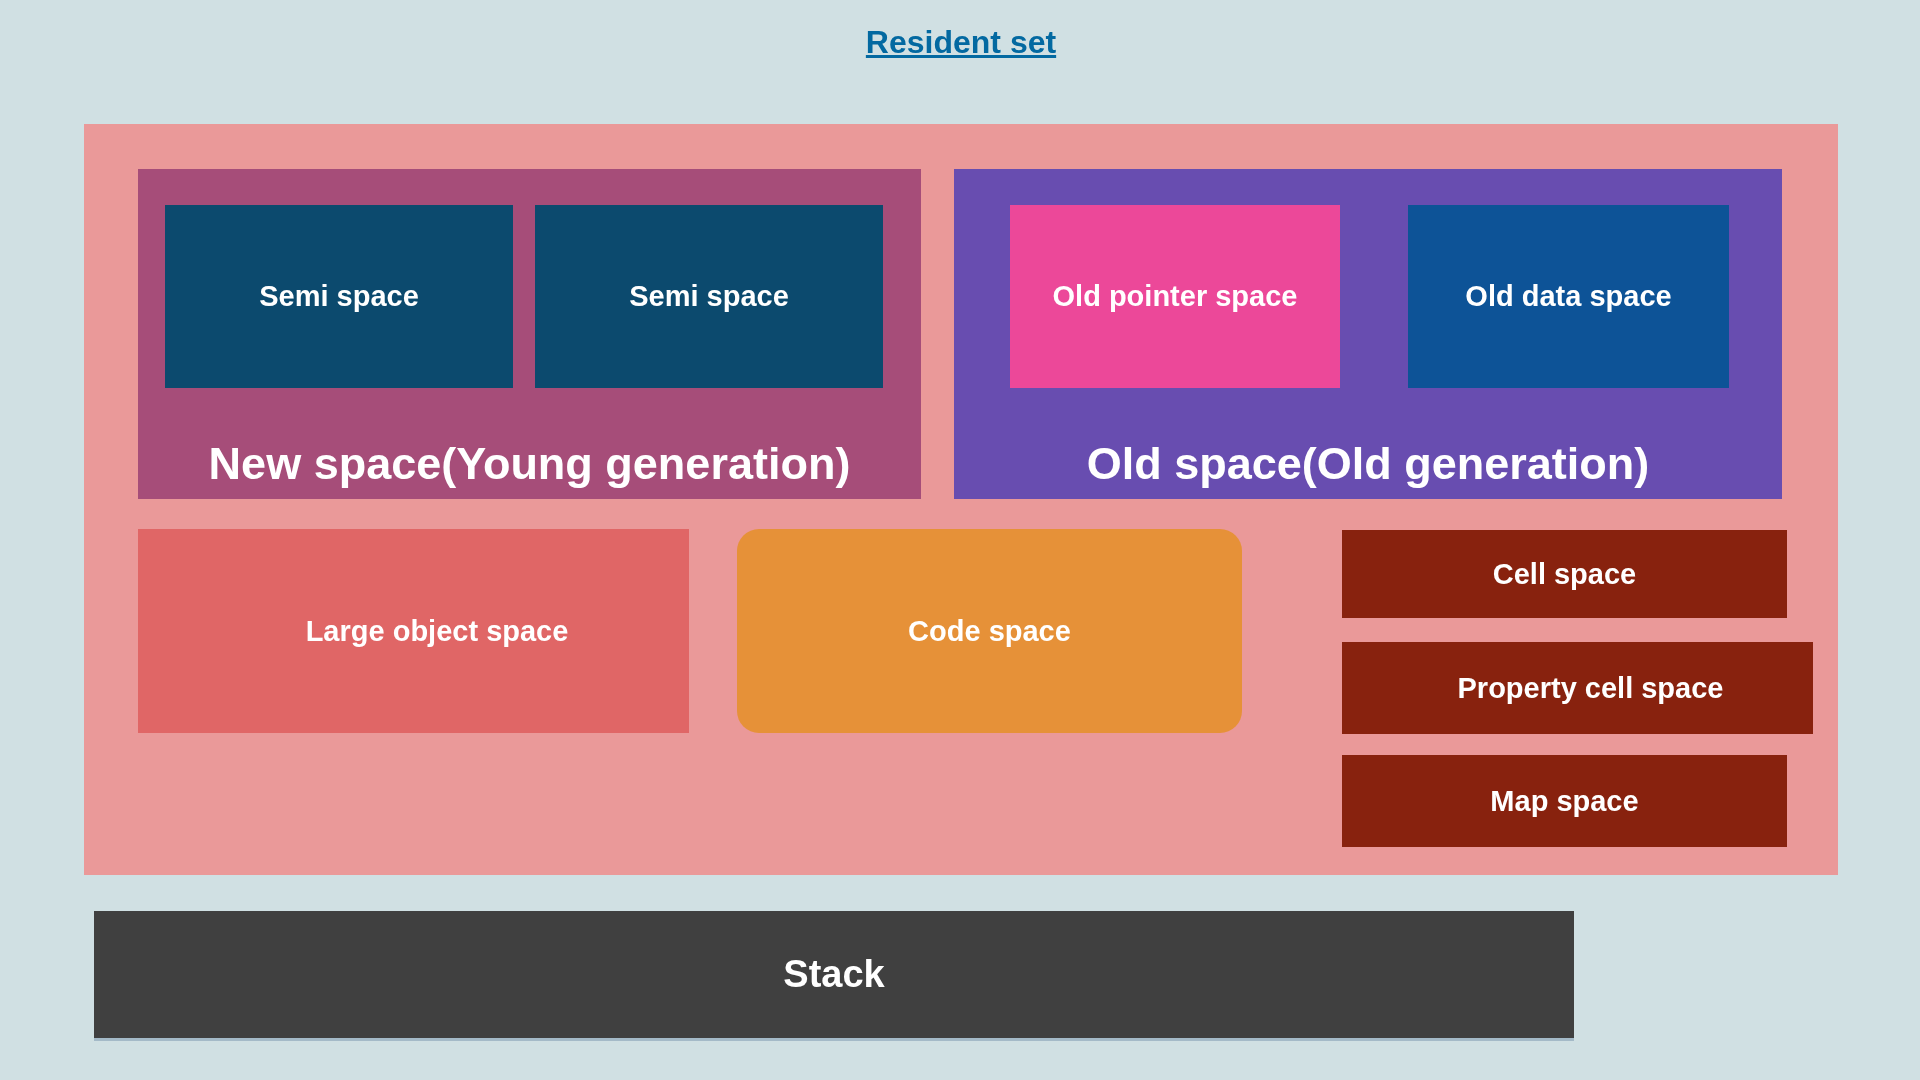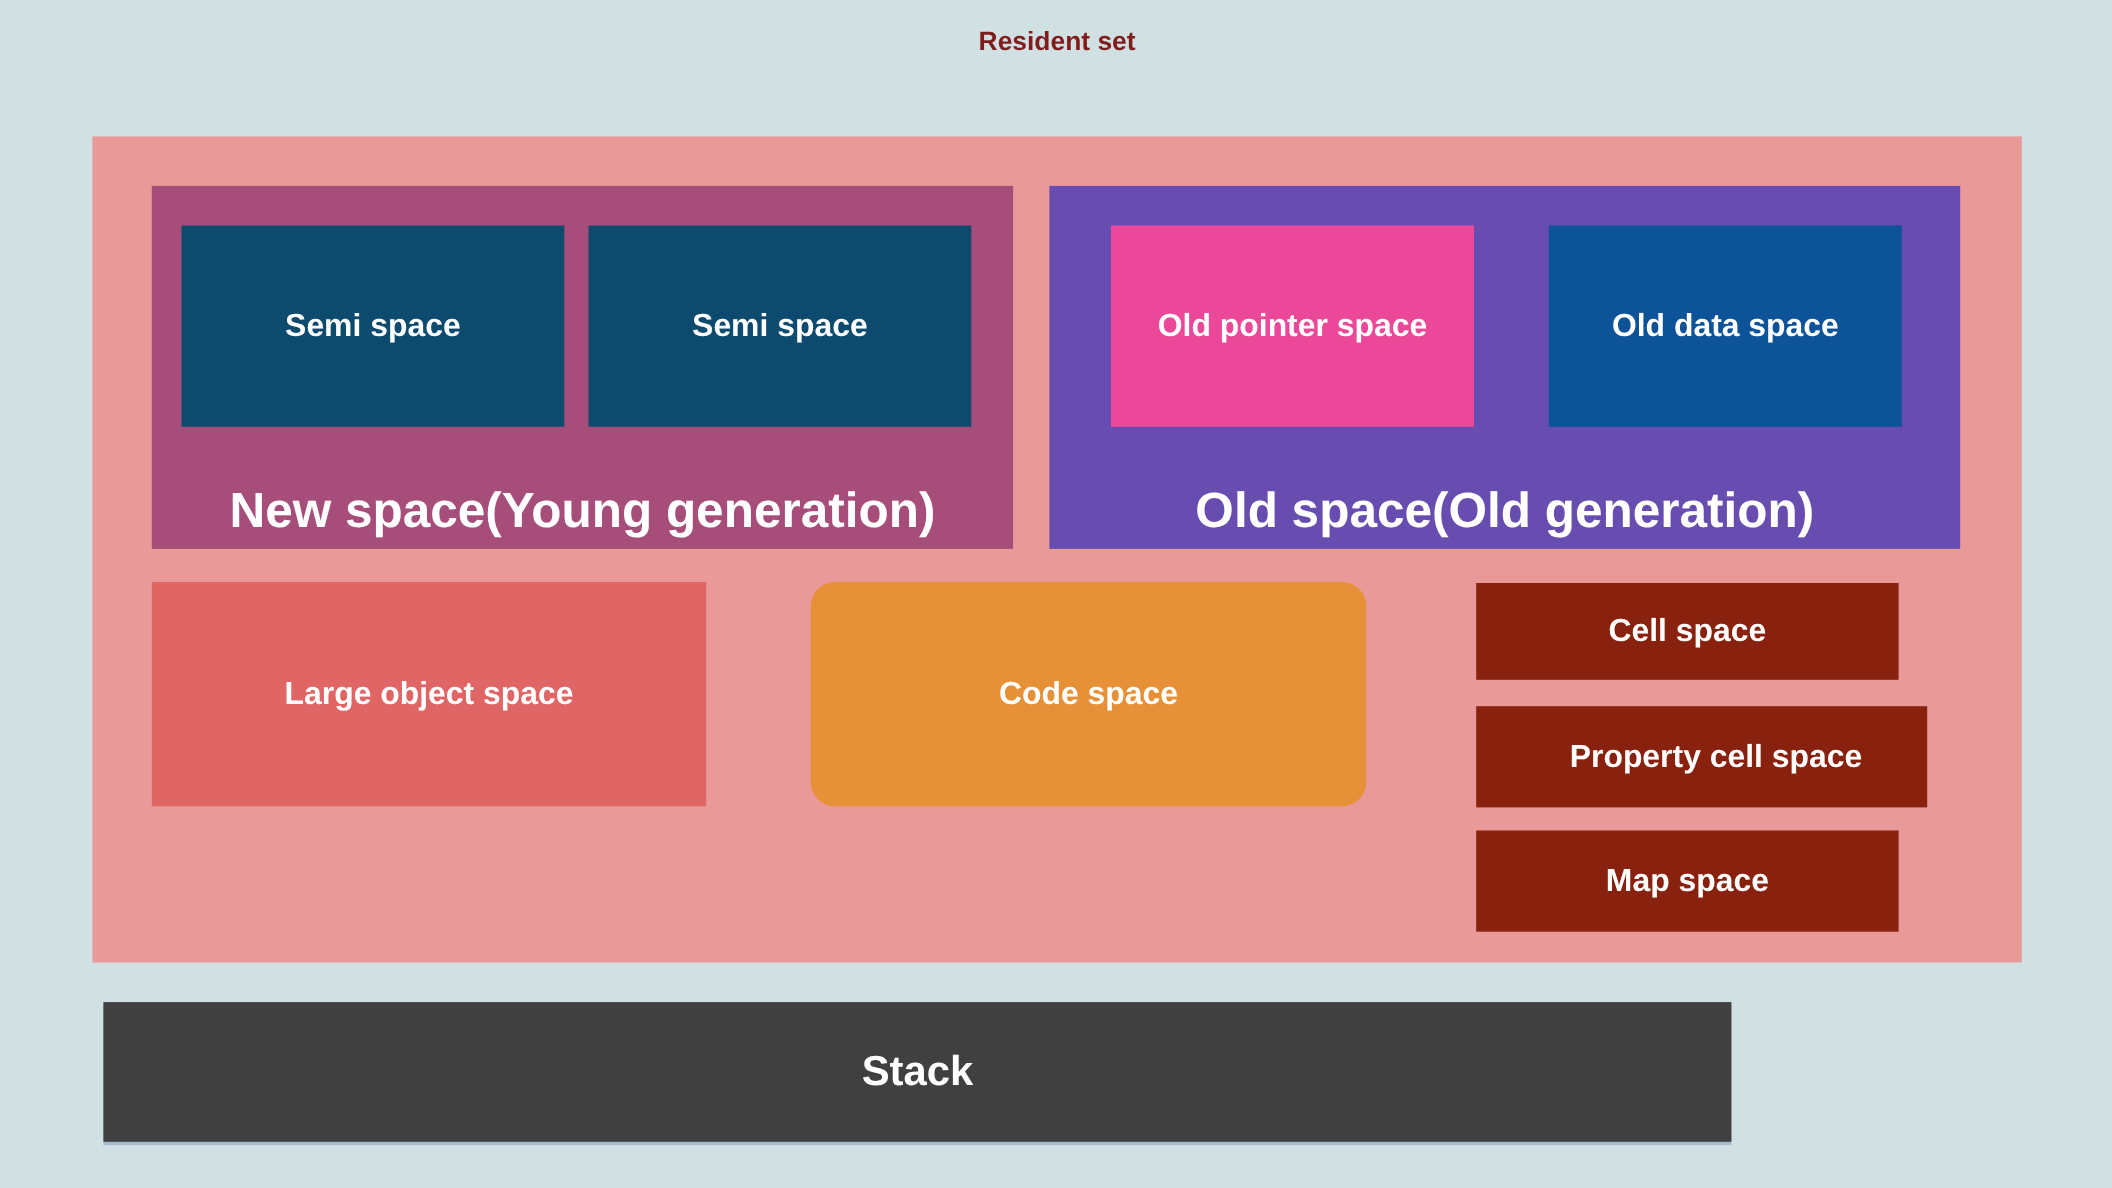--- a/index.html
+++ b/index.html
@@ -25,23 +25,24 @@
   .center-flex {
     display: flex;
     align-items: center;
     justify-content: center;
   }
 
   
   .diagram-title {
     left: 84px; top: 24px; width: 1754px;
     text-align: center;
-    font-size: 24px;
+    font-size: 32px;
     font-weight: bold;
-    color: #7f1d1d;
+    color: #0369a1;
+    text-decoration: underline;
   }
 
   
   .heap {
     left: 84px; top: 124px; width: 1754px; height: 751px;
     background: #ea9999;
   }
   .heap-label {
     left: 0; bottom: 13px; width: 100%;
     font-size: 37px; line-height: 44px;
@@ -78,31 +79,32 @@
     left: 454px; top: 36px; width: 321px; height: 183px;
     background: #0d5397;
     font-size: 29px;
   }
 
   
   .large-object-space {
     left: 54px; top: 405px; width: 504px; height: 204px;
     background: #e06666;
     font-size: 29px;
+    padding-left: 47px;
   }
   .code-space {
     left: 653px; top: 405px; width: 505px; height: 204px;
     background: #e69138;
     font-size: 29px;
     border-radius: 22px;
   }
 
   
   .small-red {
-    left: 1258px; width: 384px;
+    left: 1258px; width: 445px;
     background: #88220e;
     font-size: 29px;
   }
   .cell-space        { top: 406px; height: 88px; }
   .property-cell-space { top: 518px; height: 92px; padding-left: 26px; }
   .map-space         { top: 631px; height: 92px; }
 
   
   .stack {
     left: 94px; top: 911px; width: 1480px; height: 127px;

